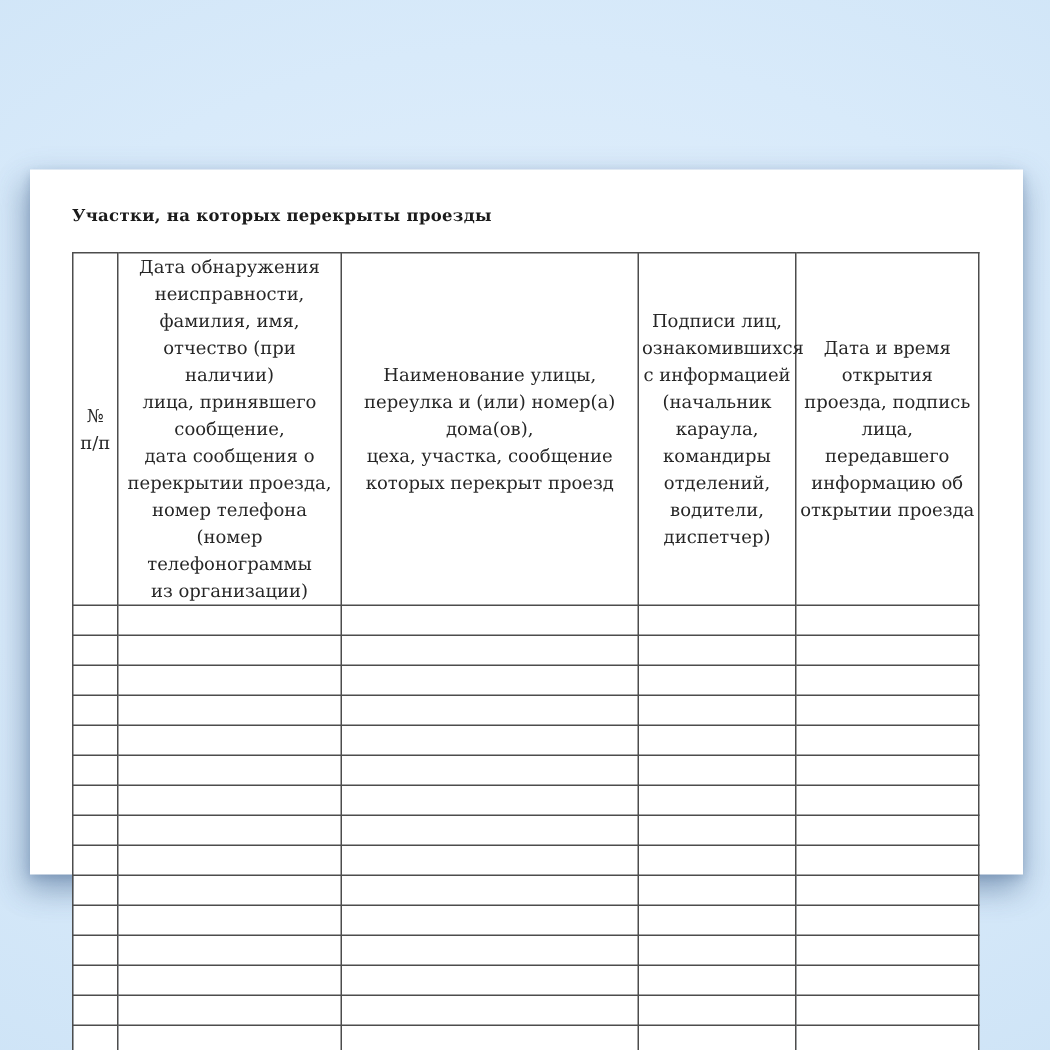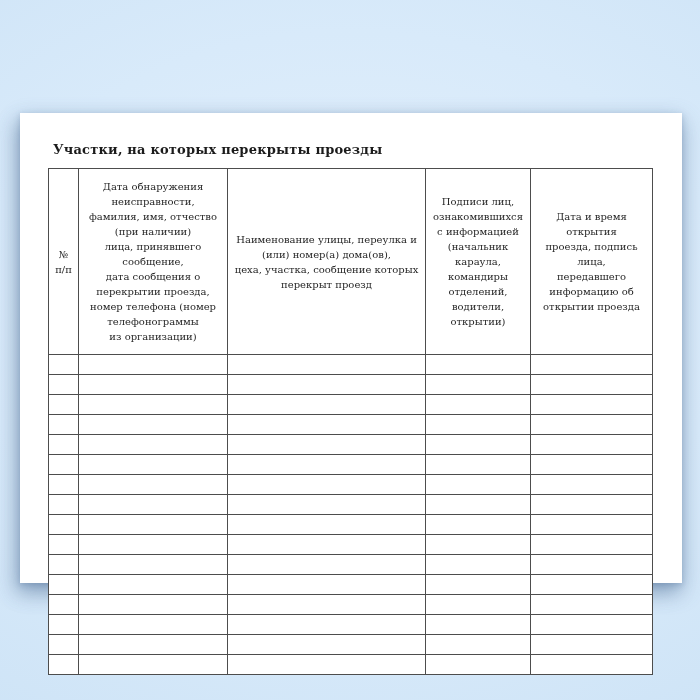--- a/index.html
+++ b/index.html
@@ -26,22 +26,22 @@
     background: #ffffff;
     box-shadow:
       0 8px 20px rgba(80, 110, 150, 0.45),
       0 2px 6px rgba(80, 110, 150, 0.30),
       -6px 10px 18px rgba(80, 110, 150, 0.25);
   }
   .doc-title {
     position: absolute;
     left: 28px;
     top: 24px;
-    margin: 5px;
-    font-size: 13px;
+    margin: 0;
+    font-size: 11px;
     font-weight: bold;
     color: #1b1b1b;
     letter-spacing: 0.2px;
   }
   table.journal {
     position: absolute;
     left: 28px;
     top: 55px;
     width: 604px;
     border-collapse: collapse;
@@ -53,28 +53,28 @@
   table.journal col.c4 { width: 105px; }
   table.journal col.c5 { width: 122px; }
   table.journal th,
   table.journal td {
     border: 1px solid #4d4d4d;
     padding: 0;
   }
   table.journal { border: 1px solid #3c3c3c; }
   table.journal th {
     height: 64px;
-    font-size: 10px;
+    font-size: 12px;
     font-weight: normal;
     line-height: 1.5;
     color: #262626;
     text-align: center;
     vertical-align: middle;
     white-space: pre-line;
-    padding: 10px 2px;
+    padding: 0 2px;
   }
   table.journal td {
     height: 19px;
     background: #ffffff;
   }
 </style>
 </head>
 <body>
 
 <div class="backdrop">
@@ -98,21 +98,21 @@
 дата сообщения о перекрытии проезда,
 номер телефона (номер телефонограммы
 из организации)</th>
           <th>Наименование улицы, переулка и (или) номер(а) дома(ов),
 цеха, участка, сообщение которых перекрыт проезд</th>
           <th>Подписи лиц,
 ознакомившихся
 с информацией
 (начальник караула,
 командиры отделений,
-водители, открытии)</th>
+водители, диспетчер)</th>
           <th>Дата и время открытия
 проезда, подпись лица,
 передавшего информацию об
 открытии проезда</th>
         </tr>
       </thead>
       <tbody>
           <tr>
             <td></td>
             <td></td>

